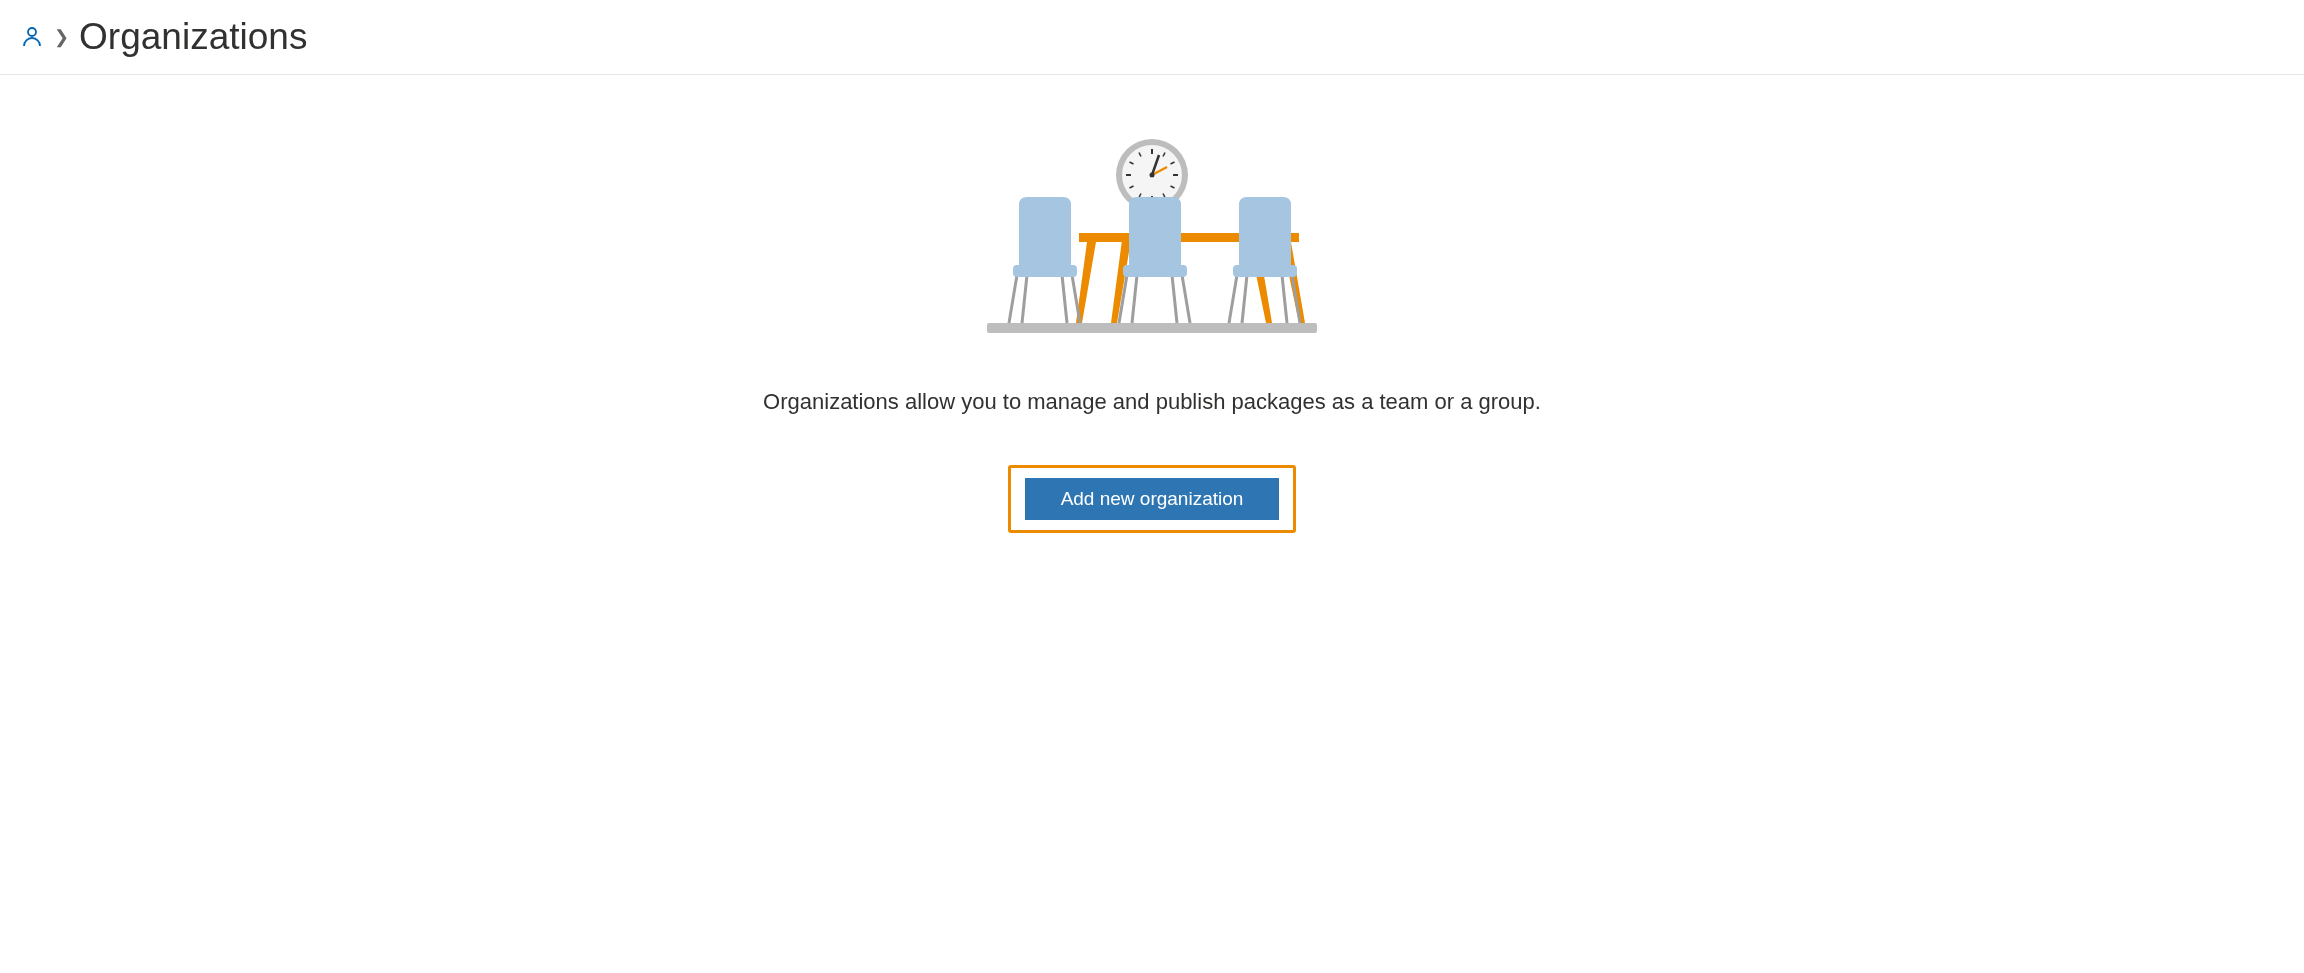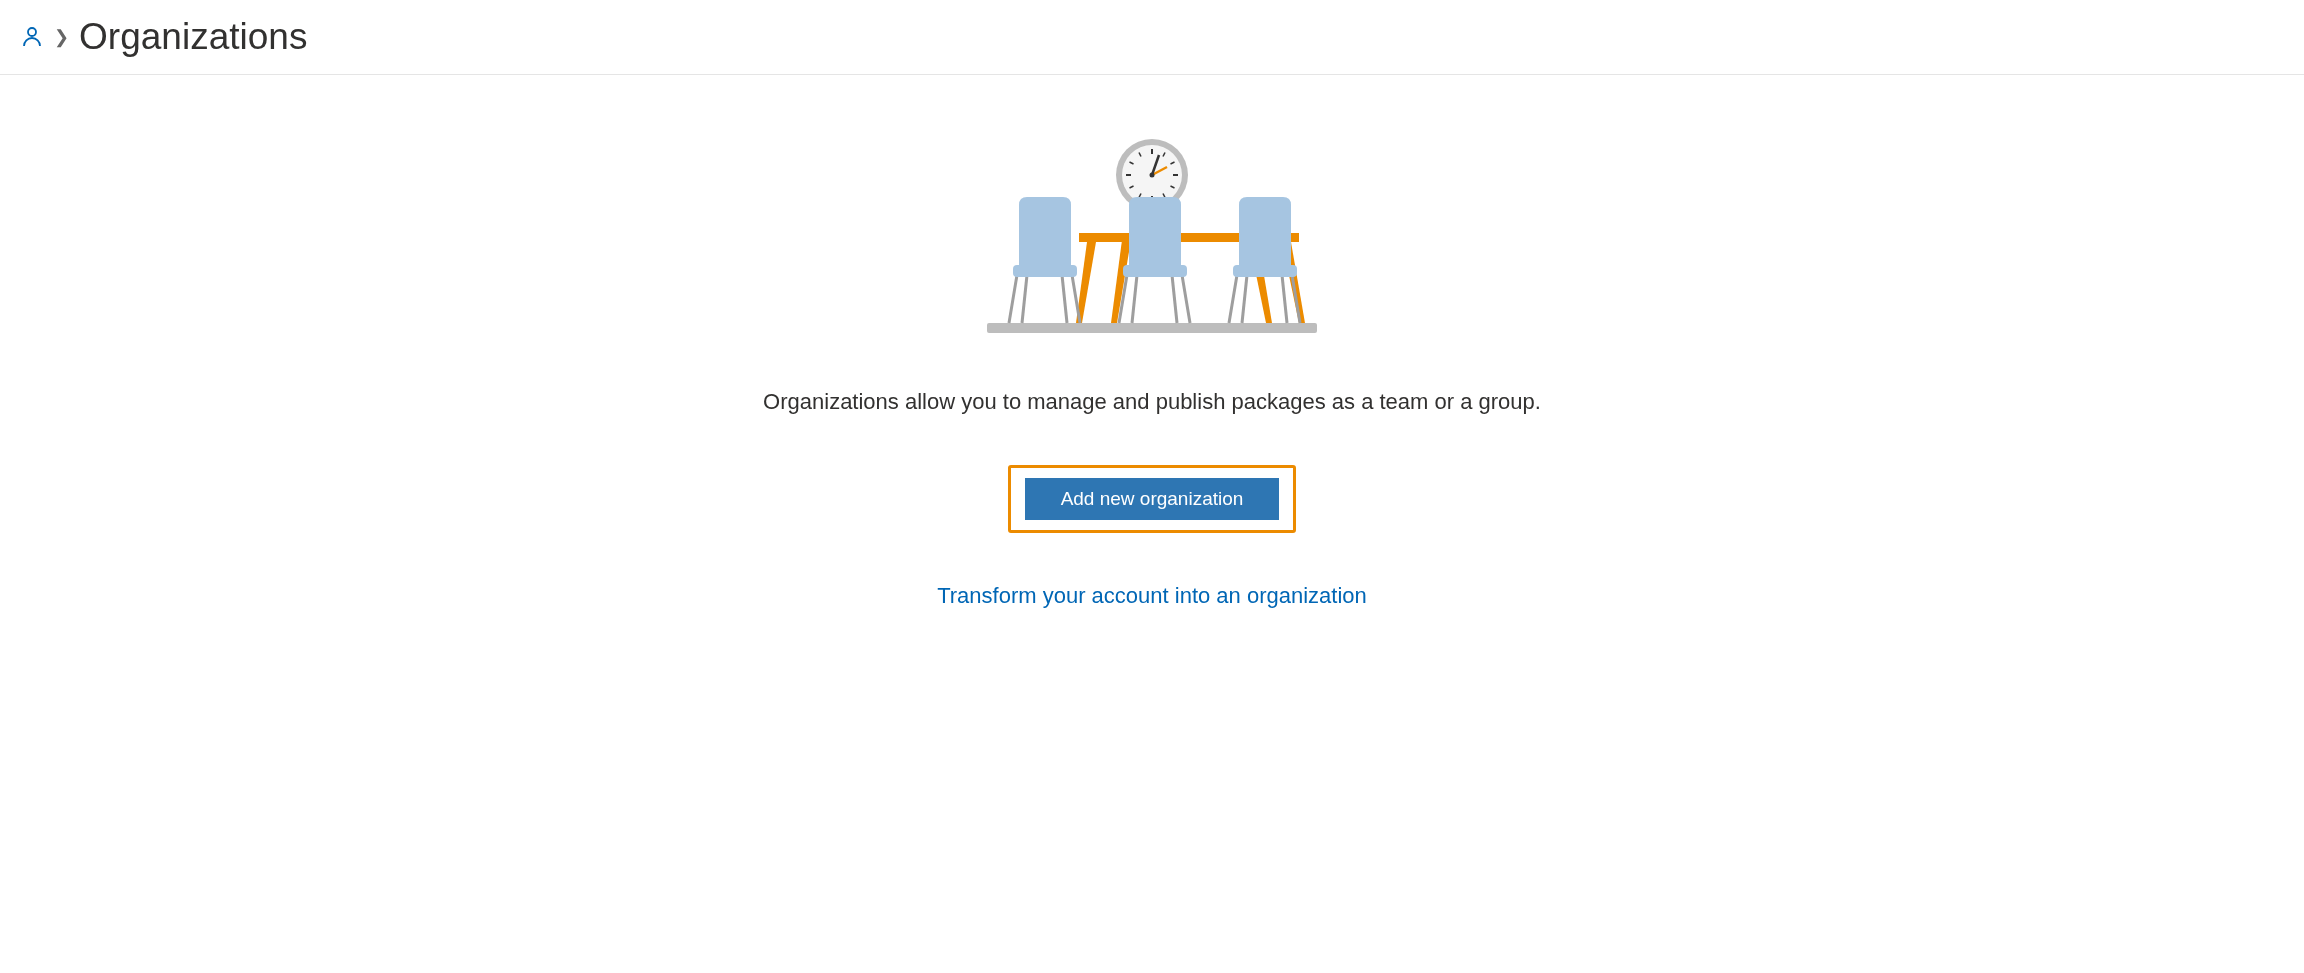--- a/index.html
+++ b/index.html
@@ -153,14 +153,13 @@
       </g>
     </svg>
   </div>
 
   <p class="description">Organizations allow you to manage and publish packages as a team or a group.</p>
 
   <div class="button-highlight">
     <button class="primary-button">Add new organization</button>
   </div>
 
-  <a class="link">Transform your account into an organization</a>
 </div>
 
 </body></html>

